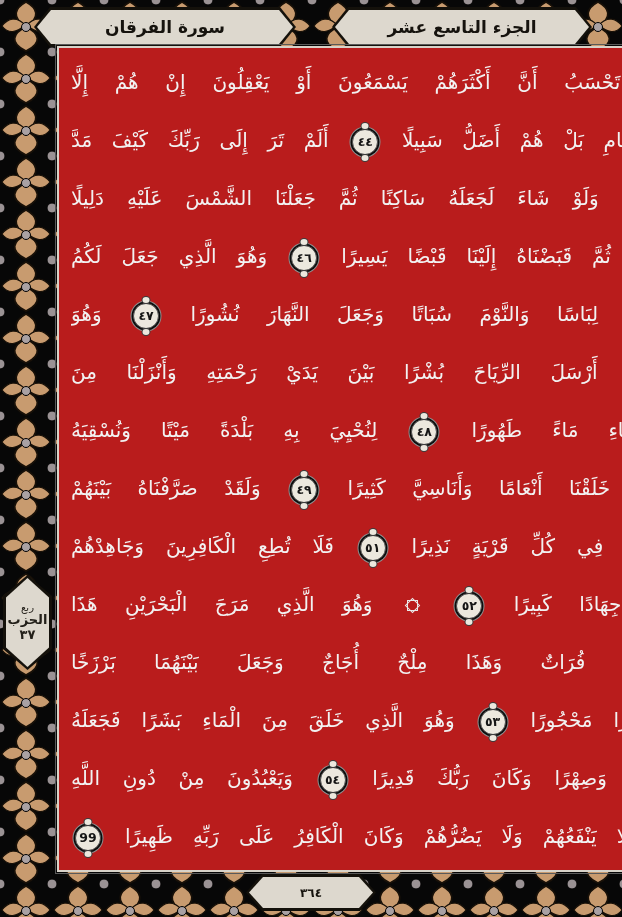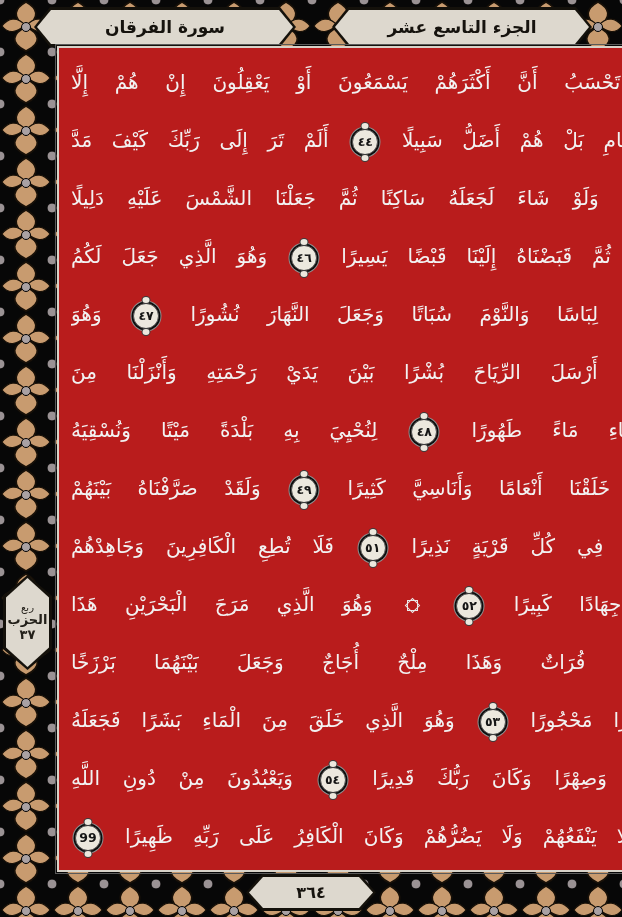--- a/index.html
+++ b/index.html
@@ -80,21 +80,21 @@
   }
   .cart .cart-inner{
     position:absolute;inset:3px;background:#ddd8ce;
     clip-path:polygon(14px 0,calc(100% - 14px) 0,100% 50%,calc(100% - 14px) 100%,14px 100%,0 50%);
     display:flex;align-items:center;justify-content:center;
     color:#16130e;font-size:17px;font-weight:bold;
   }
   .cart.juz{top:7px;right:30px;width:260px;}
   .cart.surah{top:7px;left:34px;width:262px;}
   .cart.pagenum{top:874px;left:50%;transform:translateX(-50%);width:130px;height:37px;}
-  .cart.pagenum .cart-inner{font-size:16px;letter-spacing:3px;}
+  .cart.pagenum .cart-inner{font-size:12px;letter-spacing:3px;}
   
   .hizb{position:absolute;left:3px;top:575px;width:49px;height:95px;}
   .hizb .hz-outer{
     width:100%;height:100%;background:#14110b;position:relative;
     clip-path:polygon(50% 0,100% 22%,100% 78%,50% 100%,0 78%,0 22%);
   }
   .hizb .hz-inner{
     position:absolute;inset:3px;background:#ddd8ce;
     clip-path:polygon(50% 0,100% 22%,100% 78%,50% 100%,0 78%,0 22%);
     display:flex;flex-direction:column;align-items:center;justify-content:center;

